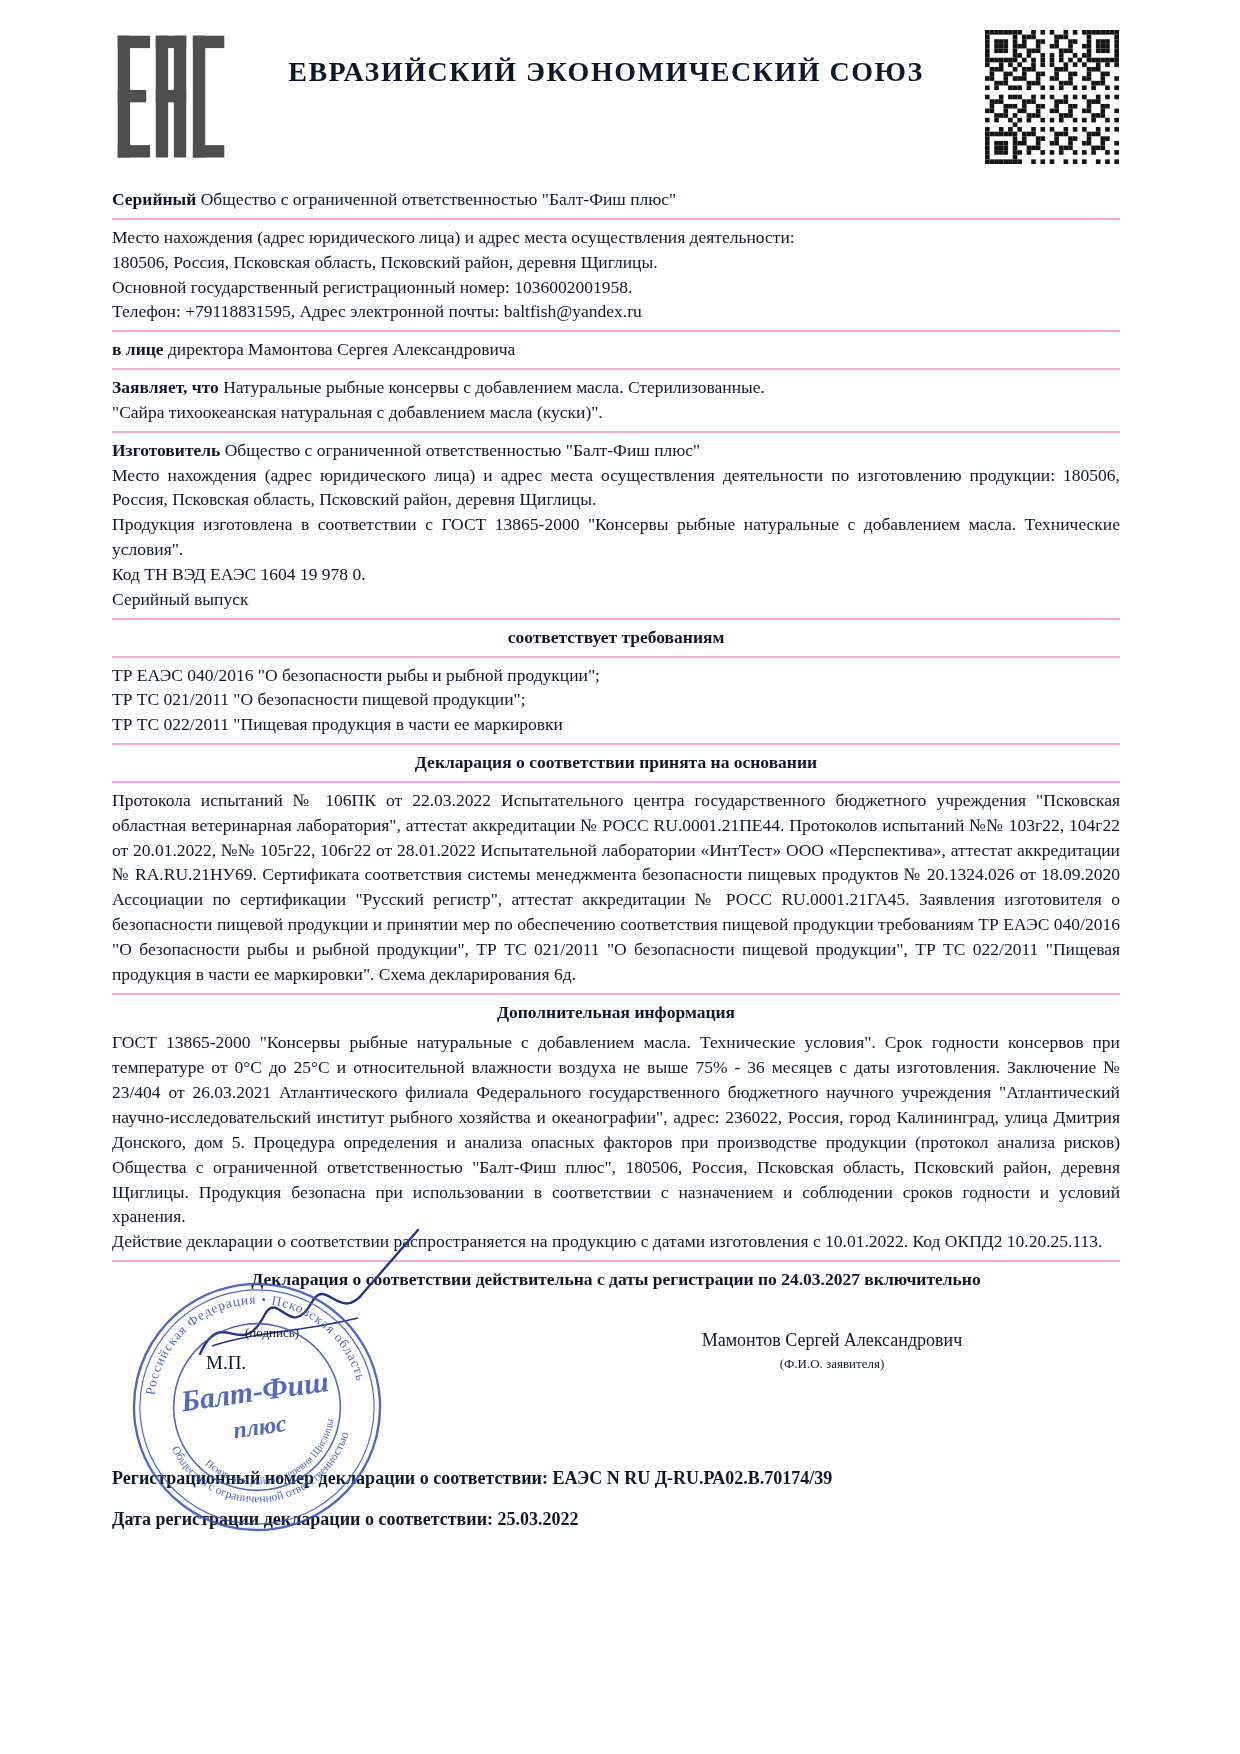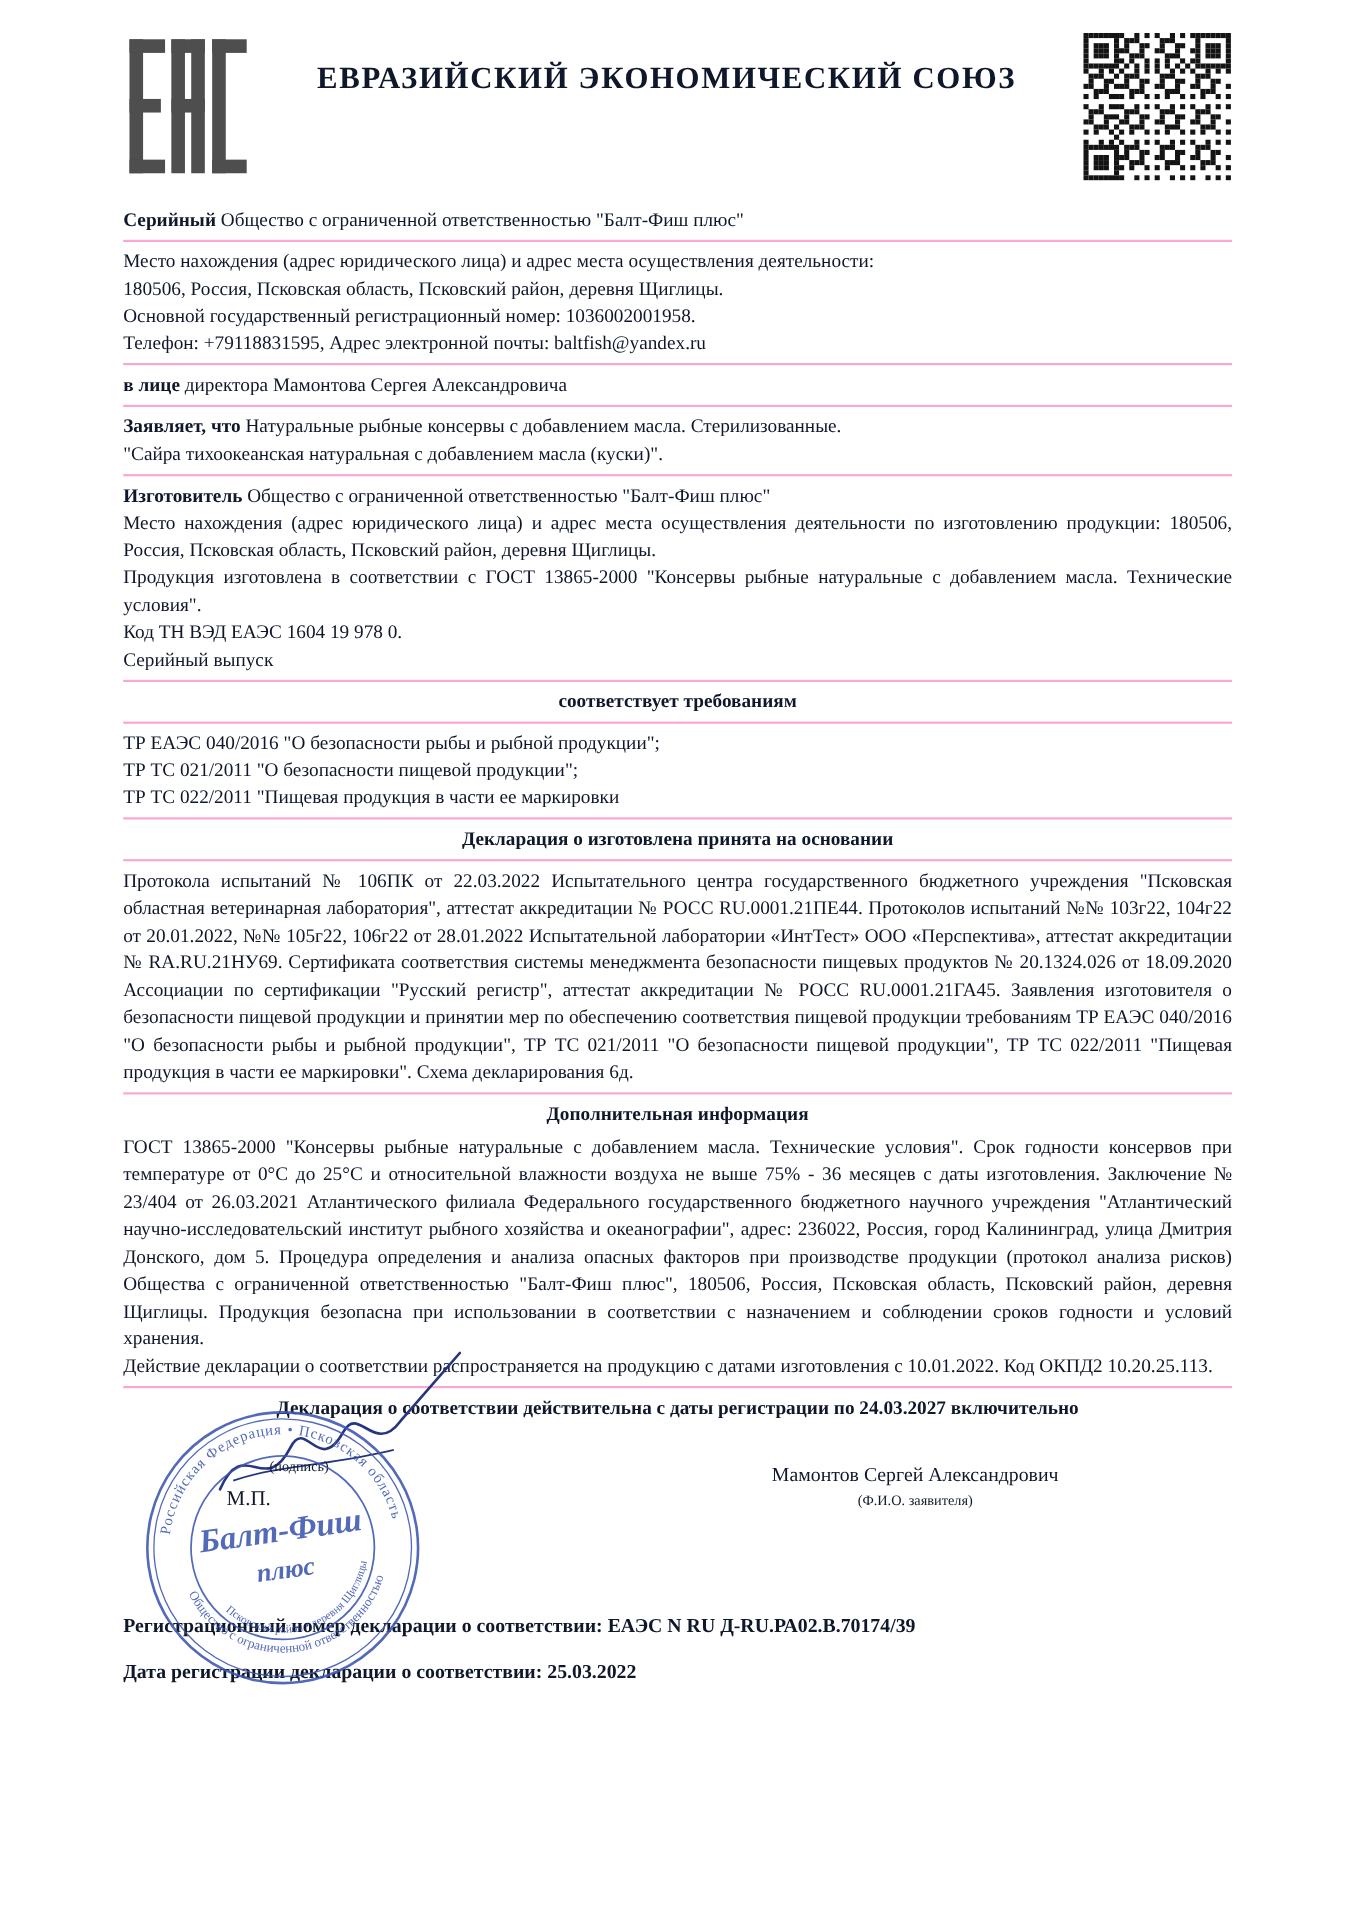--- a/index.html
+++ b/index.html
@@ -493,21 +493,21 @@
       <p class="heading">соответствует требованиям</p>
     </section>
 
     <section class="sec">
       <p>ТР ЕАЭС 040/2016 "О безопасности рыбы и рыбной продукции";</p>
       <p>ТР ТС 021/2011 "О безопасности пищевой продукции";</p>
       <p>ТР ТС 022/2011 "Пищевая продукция в части ее маркировки</p>
     </section>
 
     <section class="sec">
-      <p class="heading">Декларация о изготовлена принята на основании</p>
+      <p class="heading">Декларация о соответствии принята на основании</p>
     </section>
 
     <section class="sec">
       <p class="just">Протокола испытаний № 106ПК от 22.03.2022 Испытательного центра государственного бюджетного учреждения "Псковская областная ветеринарная лаборатория", аттестат аккредитации № РОСС RU.0001.21ПЕ44. Протоколов испытаний №№ 103г22, 104г22 от 20.01.2022, №№ 105г22, 106г22 от 28.01.2022 Испытательной лаборатории «ИнтТест» ООО «Перспектива», аттестат аккредитации № RA.RU.21НУ69. Сертификата соответствия системы менеджмента безопасности пищевых продуктов № 20.1324.026 от 18.09.2020 Ассоциации по сертификации "Русский регистр", аттестат аккредитации № РОСС RU.0001.21ГА45. Заявления изготовителя о безопасности пищевой продукции и принятии мер по обеспечению соответствия пищевой продукции требованиям ТР ЕАЭС 040/2016 "О безопасности рыбы и рыбной продукции", ТР ТС 021/2011 "О безопасности пищевой продукции", ТР ТС 022/2011 "Пищевая продукция в части ее маркировки". Схема декларирования 6д.</p>
     </section>
 
     <section class="sec">
       <p class="heading">Дополнительная информация</p>
       <p class="just" style="margin-top:6px;">ГОСТ 13865-2000 "Консервы рыбные натуральные с добавлением масла. Технические условия". Срок годности консервов при температуре от 0°С до 25°С и относительной влажности воздуха не выше 75% - 36 месяцев с даты изготовления. Заключение № 23/404 от 26.03.2021 Атлантического филиала Федерального государственного бюджетного научного учреждения "Атлантический научно-исследовательский институт рыбного хозяйства и океанографии", адрес: 236022, Россия, город Калининград, улица Дмитрия Донского, дом 5. Процедура определения и анализа опасных факторов при производстве продукции (протокол анализа рисков) Общества с ограниченной ответственностью "Балт-Фиш плюс", 180506, Россия, Псковская область, Псковский район, деревня Щиглицы. Продукция безопасна при использовании в соответствии с назначением и соблюдении сроков годности и условий хранения.</p>
       <p class="just">Действие декларации о соответствии распространяется на продукцию с датами изготовления с 10.01.2022. Код ОКПД2 10.20.25.113.</p>

